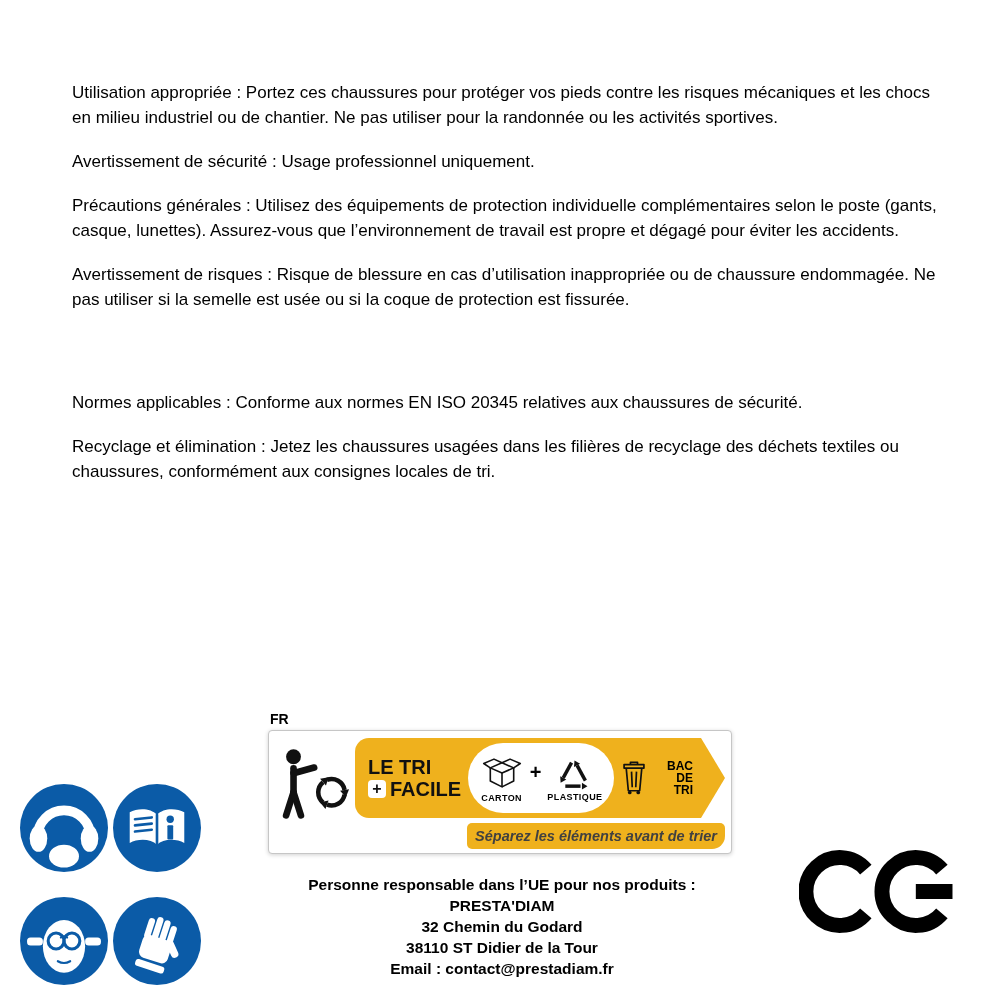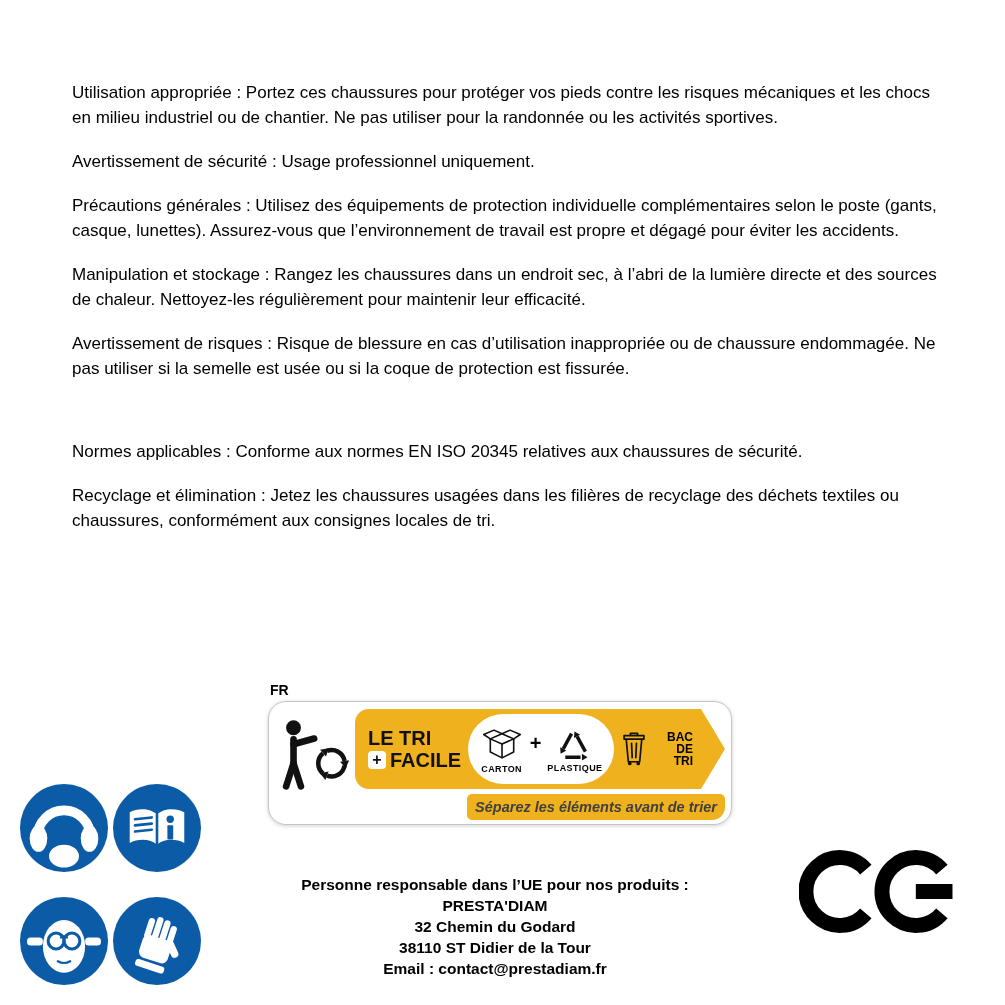--- a/index.html
+++ b/index.html
@@ -4,36 +4,36 @@
 <style>
   html,body{margin:0;padding:0;background:#fff;}
   .page{
     position:relative;width:1005px;height:1005px;background:#fff;overflow:hidden;
     font-family:"Liberation Sans","DejaVu Sans",sans-serif;color:#000;
   }
   .title{position:absolute;top:30px;left:0;width:100%;text-align:center;
     font-size:15.5px;font-weight:bold;}
   .content{position:absolute;left:72px;top:80px;width:880px;font-size:17px;line-height:25px;}
   .content p{margin:0 0 19px 0;}
-  .content p.gap-before{margin-top:58px;}
+  .content p.gap-before{margin-top:78px;}
 
   
   .picto-grid{position:absolute;left:20px;top:784px;display:grid;
     grid-template-columns:repeat(2,88px);gap:25px 5px;}
   .picto{width:88px;height:88px;display:block;}
   .b-f{fill:var(--safety-blue,#0B5BA7);}
   .w-f{fill:#fff;}
   .b-s{stroke:var(--safety-blue,#0B5BA7);fill:none;stroke-linecap:round;}
   .w-s{stroke:#fff;fill:none;}
 
   
-  .tri-wrap{position:absolute;left:268px;top:682px;}
+  .tri-wrap{position:absolute;left:268px;top:711px;}
   .fr-code{font-weight:bold;font-size:14px;margin:0 0 3px 2px;}
   .tri-box{position:relative;width:462px;height:122px;background:#fff;
-    border:1px solid #c6c6c6;border-radius:18px;box-shadow:0 1px 4px rgba(0,0,0,.18);}
+    border:1px solid #c6c6c6;border-radius:4px;box-shadow:0 1px 4px rgba(0,0,0,.18);}
   .triman{position:absolute;left:8px;top:14px;width:76px;height:88px;}
   .tri-band{position:absolute;left:86px;top:7px;right:6px;height:80px;
     background:var(--tri-yellow,#EFB11D);border-radius:14px;
     clip-path:polygon(0 0, calc(100% - 24px) 0, 100% 50%, calc(100% - 24px) 100%, 0 100%);
     display:flex;align-items:center;padding:0 32px 0 13px;box-sizing:border-box;gap:7px;}
   .tri-words{flex:0 0 auto;font-weight:bold;font-size:20px;line-height:22px;color:#111;}
   .tw2{display:flex;align-items:center;gap:4px;}
   .plus-box{width:18px;height:18px;background:#fff;border-radius:4px;display:inline-flex;
     align-items:center;justify-content:center;font-size:16px;font-weight:bold;}
   .tri-pill{flex:1 1 auto;min-width:0;height:70px;background:#fff;border-radius:35px;
@@ -42,38 +42,37 @@
   .mat-label{font-size:9px;font-weight:bold;letter-spacing:.4px;text-align:center;}
   .mat-plus{font-size:20px;font-weight:bold;padding:0 1px 12px 1px;}
   .bac{flex:0 0 auto;display:flex;align-items:center;gap:20px;text-align:right;}
   .bac-text{font-size:12px;font-weight:bold;line-height:12px;}
   .tri-instruction{position:absolute;left:198px;right:6px;bottom:4px;height:26px;
     background:var(--tri-yellow,#EFB11D);border-radius:5px 5px 13px 5px;
     display:flex;align-items:center;justify-content:center;
     font-style:italic;font-weight:bold;font-size:14.5px;color:#404040;}
 
   
-  .contact{position:absolute;left:225px;top:874px;width:540px;text-align:center;
+  .contact{position:absolute;left:232px;top:874px;width:540px;text-align:center;
     font-weight:bold;font-size:15.5px;line-height:21px;}
 
   
   .ce{position:absolute;left:799px;top:845px;width:163px;height:93px;}
   .ce-stroke{stroke:#000;stroke-width:11;fill:none;}
 </style>
 </head>
 <body>
 
 <div class="page">
 
 
   <div class="content">
     <p>Utilisation appropriée : Portez ces chaussures pour protéger vos pieds contre les risques mécaniques et les chocs en milieu industriel ou de chantier. Ne pas utiliser pour la randonnée ou les activités sportives.</p>
     <p>Avertissement de sécurité : Usage professionnel uniquement.</p>
     <p>Précautions générales : Utilisez des équipements de protection individuelle complémentaires selon le poste (gants, casque, lunettes). Assurez-vous que l’environnement de travail est propre et dégagé pour éviter les accidents.</p>
-    <p>Manipulation et stockage : Rangez les chaussures dans un endroit sec, à l’abri de la lumière directe et des sources de chaleur. Nettoyez-les régulièrement pour maintenir leur efficacité.</p>
     <p>Avertissement de risques : Risque de blessure en cas d’utilisation inappropriée ou de chaussure endommagée. Ne pas utiliser si la semelle est usée ou si la coque de protection est fissurée.</p>
     <p class="gap-before">Normes applicables : Conforme aux normes EN ISO 20345 relatives aux chaussures de sécurité.</p>
     <p>Recyclage et élimination : Jetez les chaussures usagées dans les filières de recyclage des déchets textiles ou chaussures, conformément aux consignes locales de tri.</p>
   </div>
 
   <div class="picto-grid">
     <svg class="picto" viewBox="0 0 100 100">
       <circle cx="50" cy="50" r="50" class="b-f"></circle>
       <path d="M20 60 A30 30 0 0 1 80 60" class="w-s" stroke-width="11"></path>
       <ellipse cx="21" cy="62" rx="10" ry="15" class="w-f"></ellipse>

